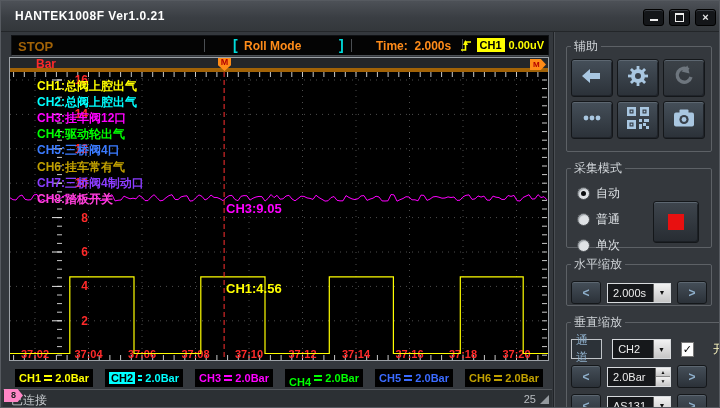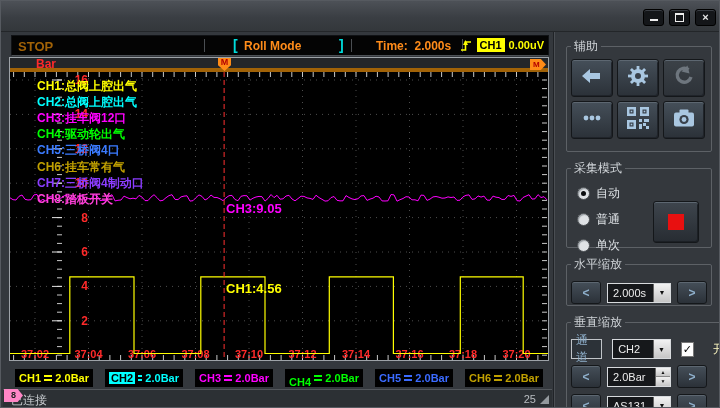--- a/index.html
+++ b/index.html
@@ -106,20 +106,21 @@
   .cb-box{width:13px;height:13px;background:#fff;border:1px solid #777;color:#000;font-size:11px;
           font-weight:bold;line-height:12px;text-align:center;}
   .cb-label{color:#fef9c3;font-size:12px;margin-left:9px;white-space:nowrap;}
 </style>
 </head>
 <body>
 
 <div class="window">
 
   <div class="titlebar">
+    <span class="title-text">HANTEK1008F Ver1.0.21</span>
     <div class="winbtns">
       <div class="winbtn">
           <span class="glyph-min"></span>
         </div>
       <div class="winbtn">
           <span class="glyph-max"></span>
         </div>
       <div class="winbtn">
           <span class="glyph-close">×</span>
         </div>

